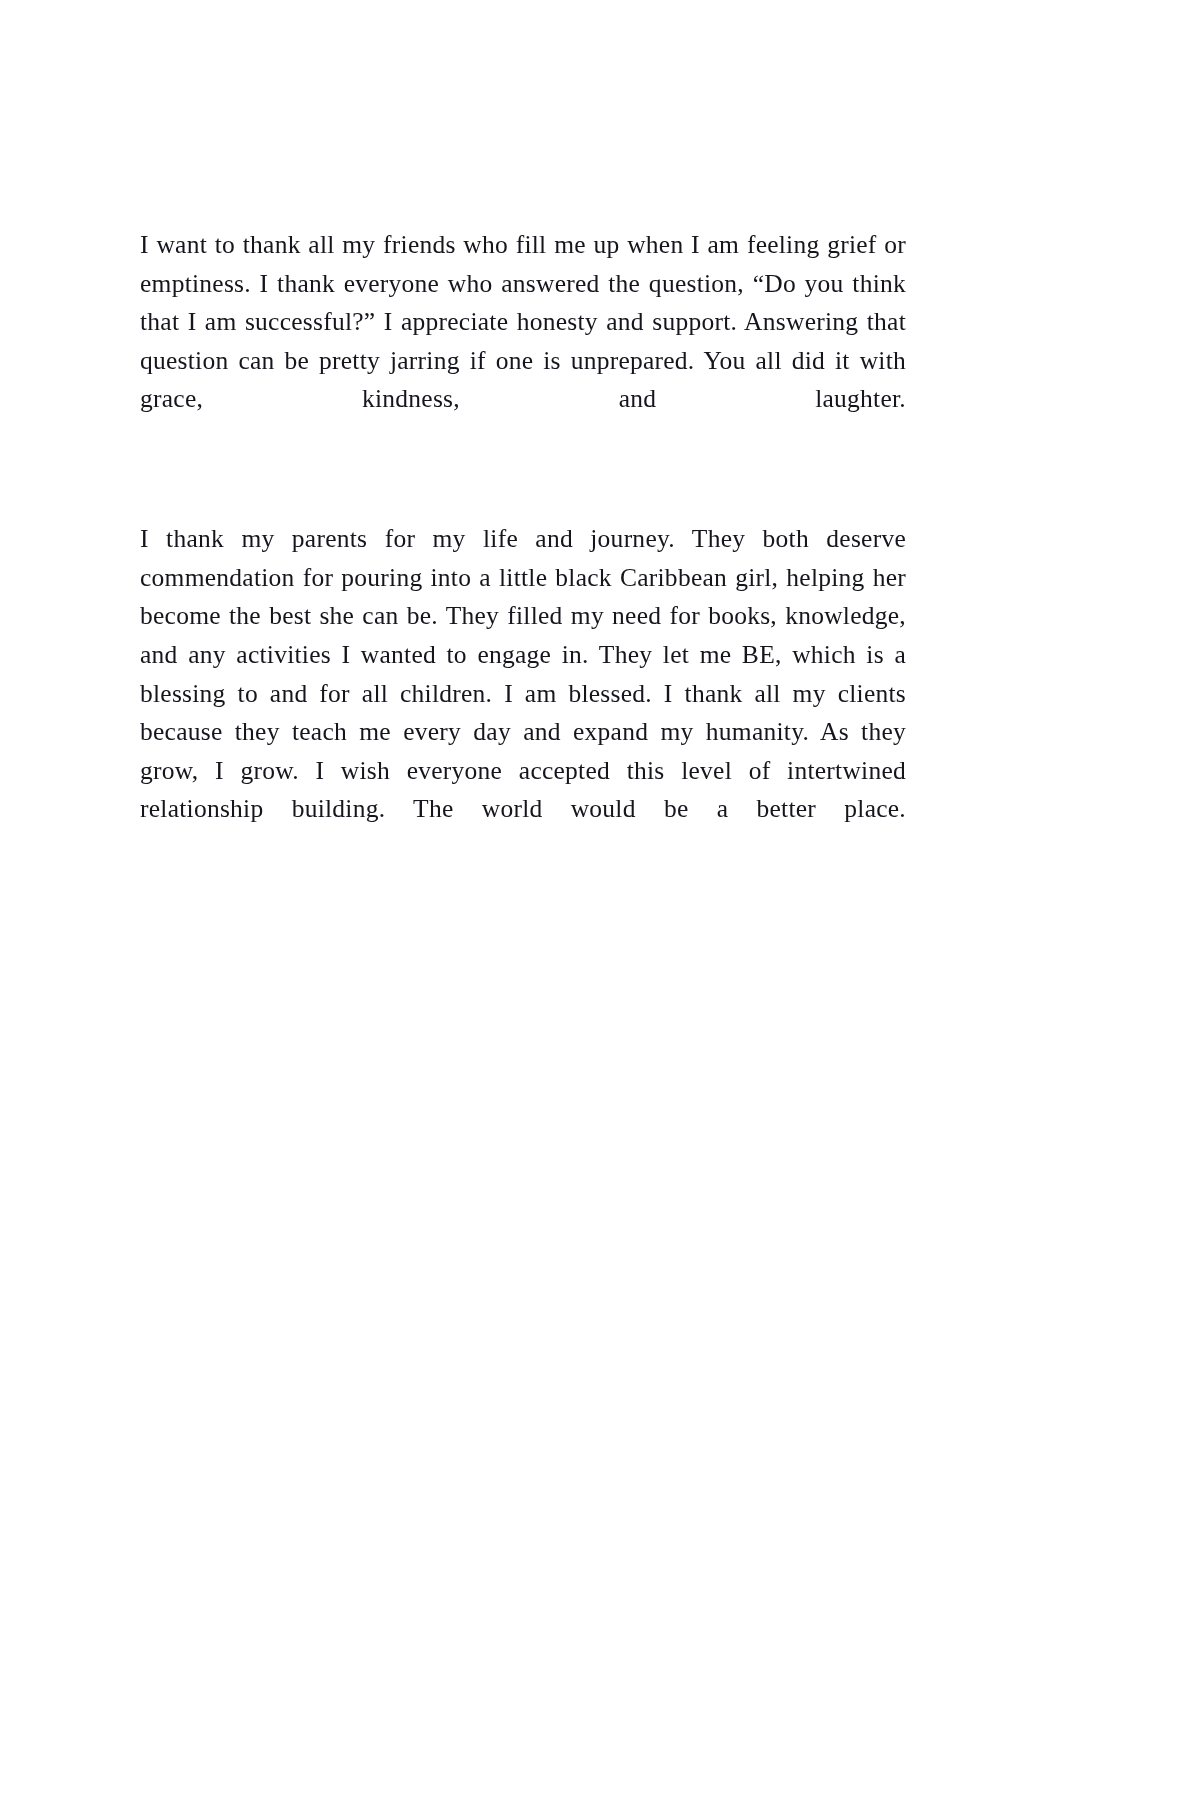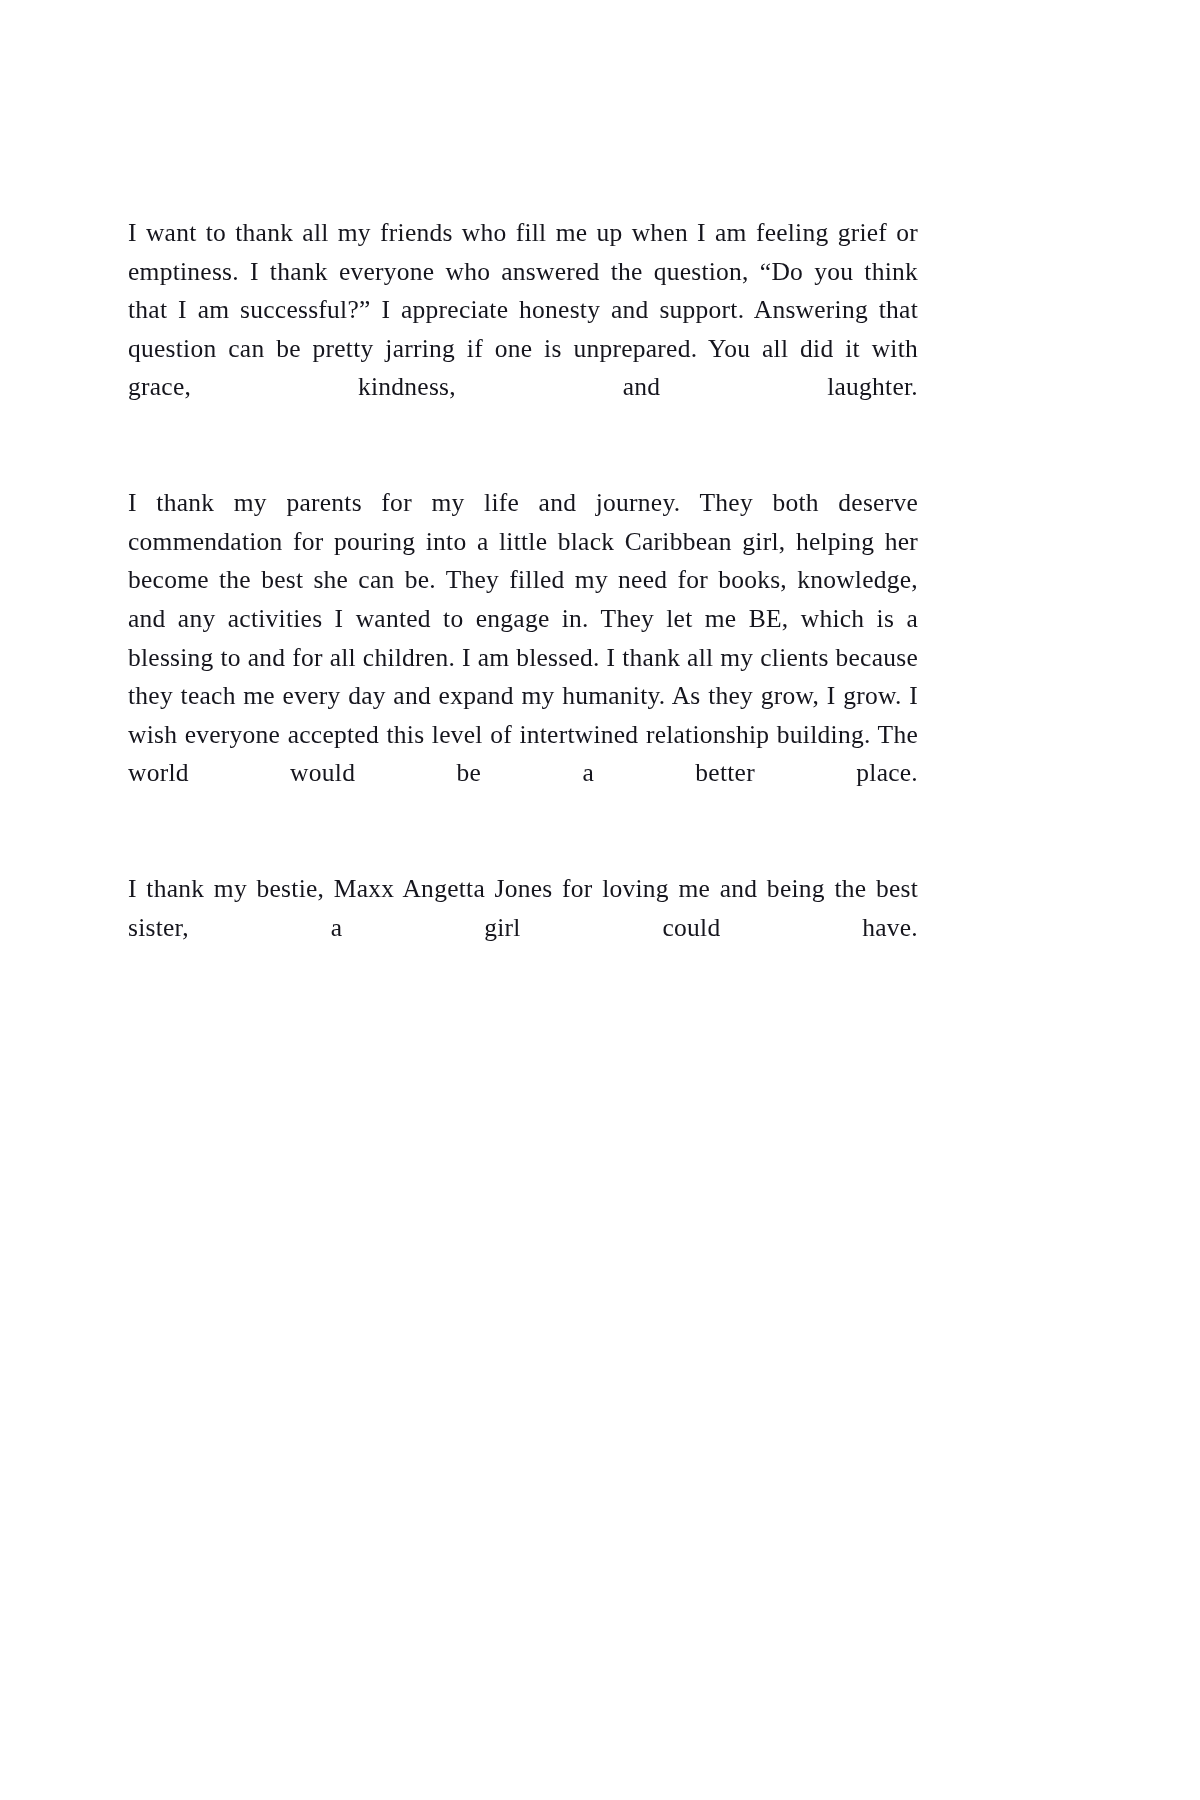--- a/index.html
+++ b/index.html
@@ -25,21 +25,21 @@
   }
 
   .text-column {
     position: absolute;
     left: 128px;
     top: 214px;
     width: 790px;
   }
 
   .para {
-    margin: 0;
+    margin: 12px;
     font-size: 25.5px;
     line-height: 38.6px;
     color: #15151d;
     text-align: justify;
     text-justify: inter-word;
     letter-spacing: 0.01em;
     word-spacing: 0.005em;
     hyphens: none;
   }
 
@@ -70,17 +70,16 @@
 
     <div class="gap-blank"></div>
 
     <p class="para">I thank my parents for my life and journey. They both deserve commendation for pouring into a little black Caribbean girl, helping her become the best she can be. They filled my need for books, knowledge, and any activities I wanted to engage in. They let me BE, which is a blessing to and for all children. I am blessed. I thank all my clients because they teach me every day and expand my humanity. As they grow, I grow. I wish everyone accepted this level of intertwined relationship building. The world would be a better place.</p>
 
     <div class="gap-none"></div>
 
 
     <div class="gap-blank"></div>
 
-    <p class="para">I thank my bestie, Maxx Angetta Jones for loving me and being the best sister, a girl could have.</p>
 
   </div>
 
 </div>
 
 </body></html>

